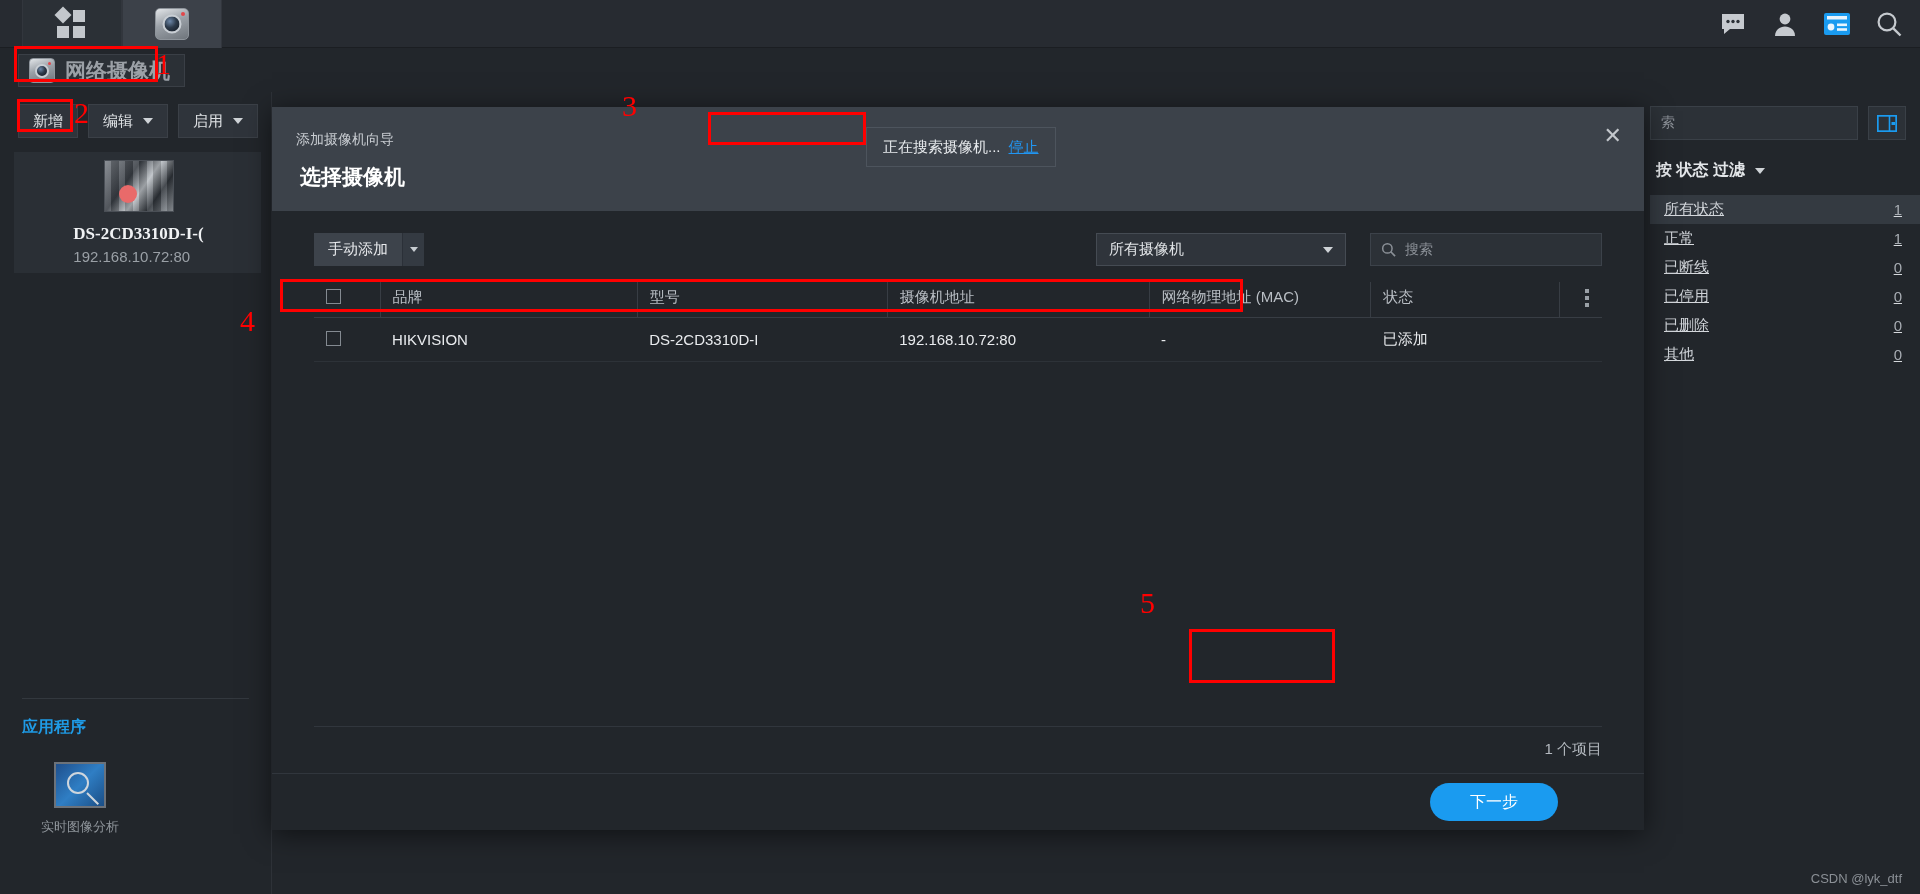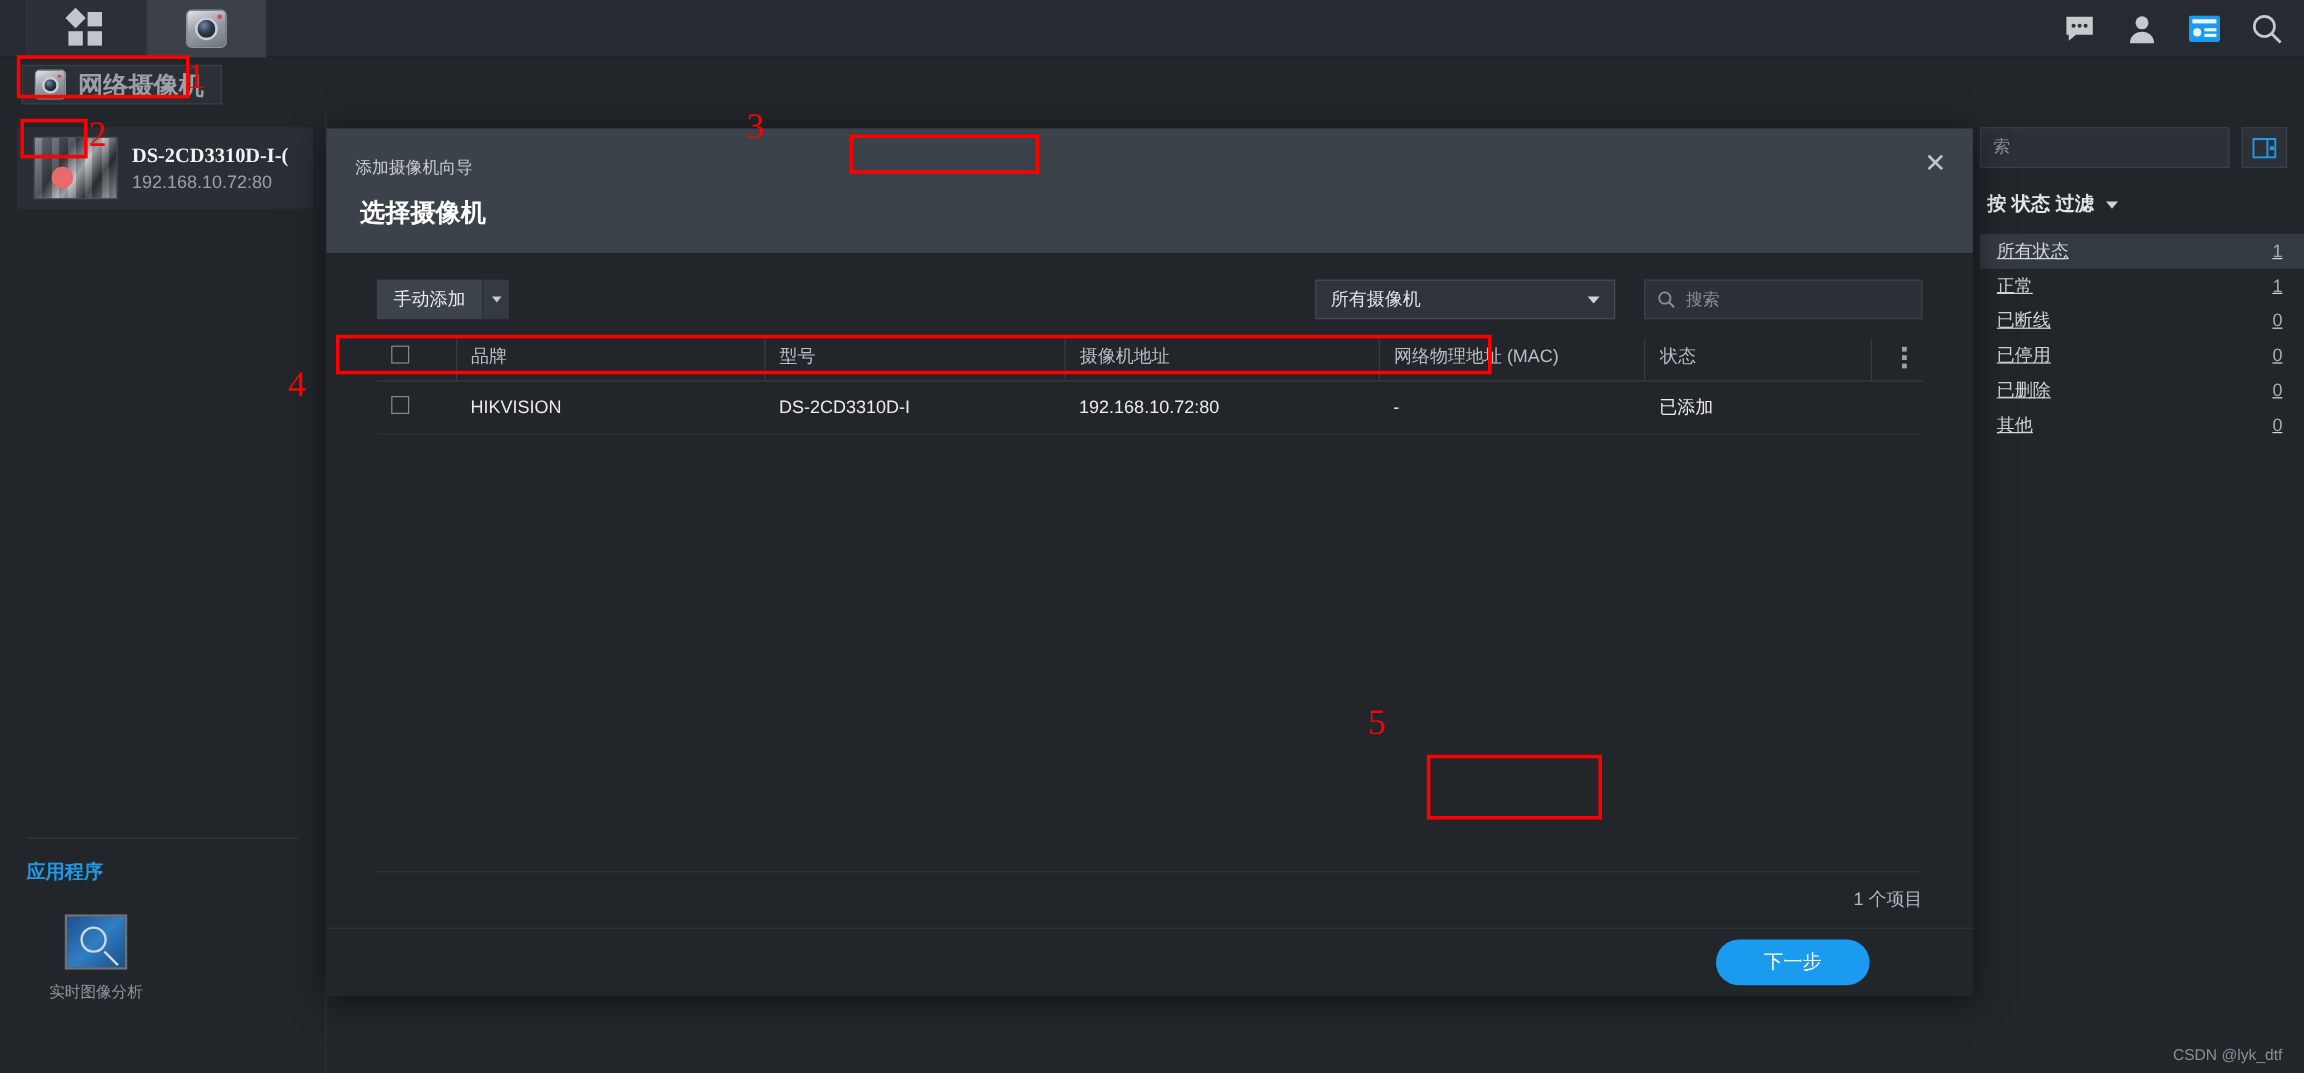--- a/index.html
+++ b/index.html
@@ -77,21 +77,21 @@
   .tbtn {
     height:34px; background:#2f343b; border:1px solid #3b4047;
     color:#dfe2e5; font-size:15px; display:flex; align-items:center;
     padding:0 14px; gap:10px; cursor:pointer;
   }
   .tbtn .caret { border-left:5px solid transparent; border-right:5px solid transparent;
                  border-top:6px solid #cfd3d7; display:block; }
   .cam-list { margin-top:14px; }
   .cam-row {
     display:flex; align-items:center; gap:12px; padding:8px 12px 8px 14px;
-    background:#2a2f35; margin:0 10px 0 14px;
+    background:#2a2f35; margin:0 10px 0 14px;flex-direction:column;
   }
   .thumb {
     width:70px;height:52px;flex:none;border:1px solid #4a4f56; position:relative; overflow:hidden;
     background:linear-gradient(125deg,#7b8087 0%,#3a3f46 35%,#babfc4 55%,#2f343a 75%,#9aa0a6 100%);
   }
   .thumb .dot { position:absolute; left:14px; bottom:8px; width:18px;height:18px;border-radius:50%; background:#e96a6a;}
   .thumb .bars { position:absolute; inset:0; background:
       repeating-linear-gradient(90deg, rgba(255,255,255,.18) 0 6px, rgba(0,0,0,.25) 6px 14px);
       opacity:.65;}
   .cam-name { font-size:17px; font-weight:bold; color:#f0f2f4; font-family:"Liberation Serif", serif; white-space:nowrap;}
@@ -269,20 +269,33 @@
     </div>
     <div class="win-ctrls">
       <span>?</span>
       <span>—</span>
       <span>❐</span>
       <span>✕</span>
     </div>
   </div>
 
   <div class="sidebar">
+    <div class="toolbar">
+      <div class="tbtn">
+        <span>新增</span>
+      </div>
+      <div class="tbtn">
+        <span>编辑</span>
+        <span class="caret"></span>
+      </div>
+      <div class="tbtn">
+        <span>启用</span>
+        <span class="caret"></span>
+      </div>
+    </div>
     <div class="cam-list">
       <div class="cam-row">
         <div class="thumb">
           <div class="bars"></div>
             <div class="dot"></div>
         </div>
         <div>
           <div class="cam-name">DS-2CD3310D-I-(</div>
           <div class="cam-ip">192.168.10.72:80</div>
         </div>
@@ -344,20 +357,24 @@
         <span class="cnt">0</span>
       </div>
     </div>
   </div>
 
   <div class="modal">
     <div class="modal-head">
       <div class="modal-kicker">添加摄像机向导</div>
       <div class="modal-title">选择摄像机</div>
       <div class="modal-close">✕</div>
+      <div class="search-status">
+        <span>正在搜索摄像机...</span>
+        <a href="#">停止</a>
+      </div>
     </div>
 
     <div class="modal-body">
       <div class="mb-toolbar">
         <div class="manual-btn">
           <span>手动添加</span>
         </div>
         <div class="manual-caret">
             <i></i>
           </div>

